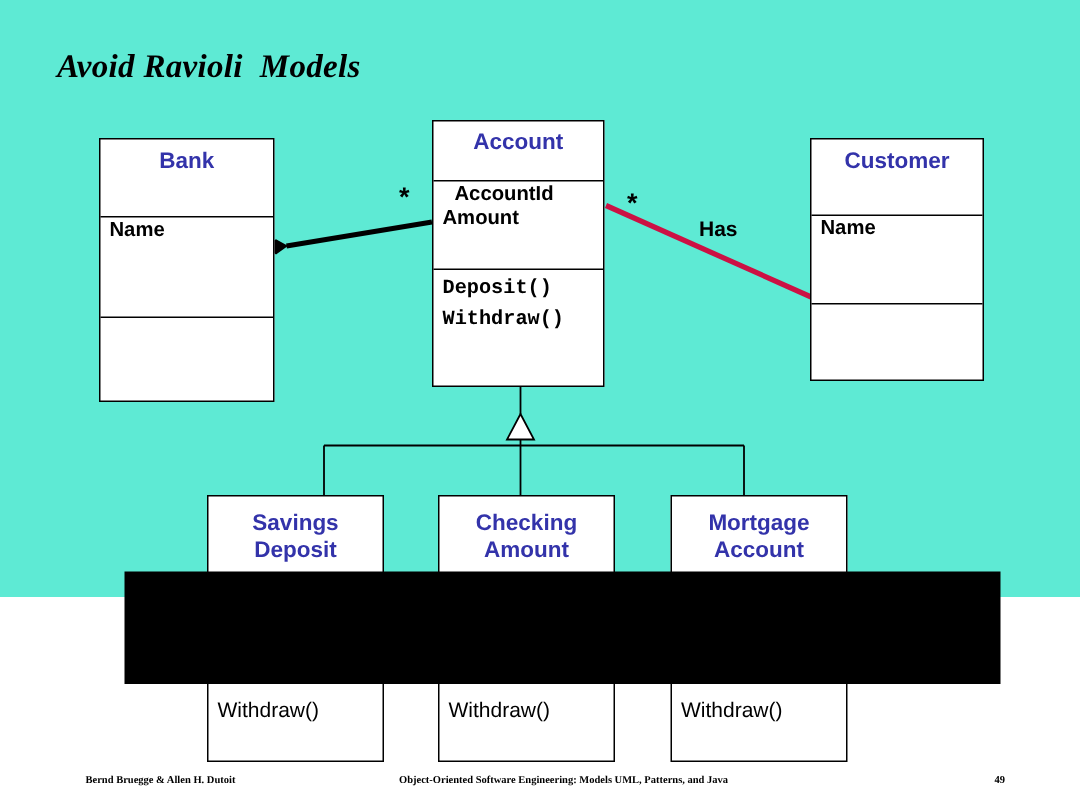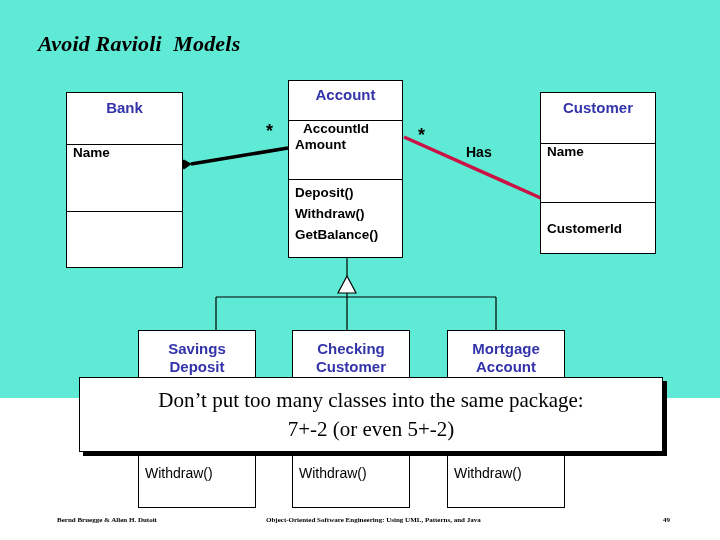--- a/index.html
+++ b/index.html
@@ -74,21 +74,21 @@
   #box-bank .c1 { height: 52px; }
   #box-bank .c2 { height: 67px; }
   #box-bank .c3 { height: 55px; }
 
   
   #box-account { left: 288px; top: 80px; width: 115px; height: 178px; }
   #box-account .c1 { height: 40px; }
   #box-account .c2 { height: 59px; }
   #box-account .c3 { height: 77px; }
   #box-account .class-name { padding-top: 5px; }
-  #box-account .oper { line-height: 17px; padding-top: 4px; }
+  #box-account .oper { line-height: 17px; padding-top: 4px; font-family: Liberation Mono, monospace; }
 
   
   #box-customer { left: 540px; top: 92px; width: 116px; height: 162px; }
   #box-customer .c1 { height: 51px; }
   #box-customer .c2 { height: 59px; }
   #box-customer .c3 { height: 50px; }
   #box-customer .c3 .attr { padding-top: 18px; }
 
   
   .subclass { top: 330px; width: 118px; height: 178px; }
@@ -218,33 +218,29 @@
     <div class="compartment c1">
       <div class="class-name">Account</div>
     </div>
     <div class="compartment c2">
       <div class="attr indent-1">AccountId</div>
       <div class="attr">Amount</div>
     </div>
     <div class="compartment c3 last">
       <div class="oper">Deposit()</div>
       <div class="oper">Withdraw()</div>
-      <div class="oper">GetBalance()</div>
     </div>
   </div>
 
   <div class="uml-box" id="box-customer">
     <div class="compartment c1">
       <div class="class-name">Customer</div>
     </div>
     <div class="compartment c2">
       <div class="attr">Name</div>
-    </div>
-    <div class="compartment c3 last">
-      <div class="attr">CustomerId</div>
     </div>
   </div>
 
   <div class="mult" id="mult-bank">*</div>
   <div class="mult" id="mult-cust">*</div>
   <div class="assoc-label" id="label-has">Has</div>
 
   <div class="uml-box subclass" id="box-savings">
     <div class="compartment c1">
       <div class="class-name">Savings
@@ -252,42 +248,38 @@
     </div>
     <div class="compartment c2"></div>
     <div class="compartment c3 last">
       <div class="oper">Withdraw()</div>
     </div>
   </div>
 
   <div class="uml-box subclass" id="box-checking">
     <div class="compartment c1">
       <div class="class-name">Checking
-Customer</div>
+Amount</div>
     </div>
     <div class="compartment c2"></div>
     <div class="compartment c3 last">
       <div class="oper">Withdraw()</div>
     </div>
   </div>
 
   <div class="uml-box subclass" id="box-mortgage">
     <div class="compartment c1">
       <div class="class-name">Mortgage
 Account</div>
     </div>
     <div class="compartment c2"></div>
     <div class="compartment c3 last">
       <div class="oper">Withdraw()</div>
     </div>
   </div>
 
   <div id="callout-shadow"></div>
-  <div id="callout">
-    <span>Don’t put too many classes into the same package:</span>
-    <span class="line2">7+-2 (or even 5+-2)</span>
-  </div>
 
   <div class="footer-text" id="footer-authors">Bernd Bruegge &amp; Allen H. Dutoit</div>
-  <div class="footer-text" id="footer-book">Object-Oriented Software Engineering: Using UML, Patterns, and Java</div>
+  <div class="footer-text" id="footer-book">Object-Oriented Software Engineering: Models UML, Patterns, and Java</div>
   <div class="footer-text" id="footer-page">49</div>
 
 </div>
 
 </body></html>

